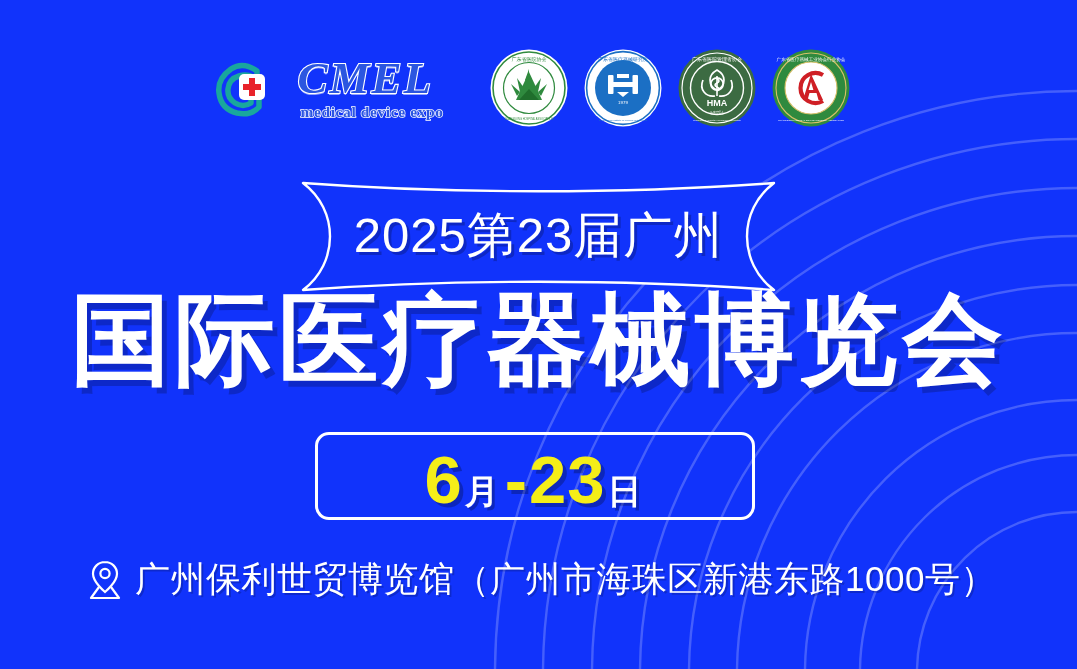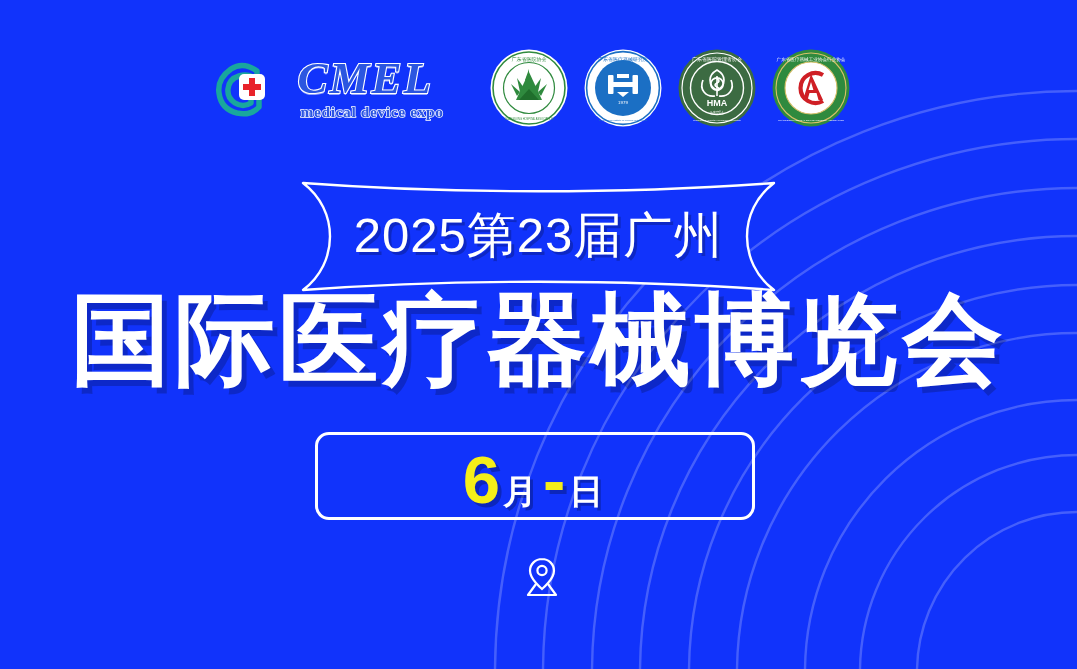--- a/index.html
+++ b/index.html
@@ -288,25 +288,27 @@
     <div class="ribbon-text">2025第23届广州</div>
   </div>
 
   <div class="headline">国际医疗器械博览会</div>
 
   <div class="date-box">
     <div class="date-row">
       <span class="d-num">6</span>
       <span class="d-unit">月</span>
       <span class="d-dash">-</span>
+      <span class="d-num">23</span>
       <span class="d-unit">日</span>
     </div>
   </div>
 
   <div class="venue">
     <svg class="pin-icon" viewBox="0 0 36 42">
       <path d="M18 3 c-6.6 0 -12 5.2 -12 11.7 c0 8.6 12 18.3 12 18.3 s12 -9.7 12 -18.3 C30 8.2 24.6 3 18 3 z" fill="none" stroke="#ffffff" stroke-width="2.2"></path>
       <circle cx="18" cy="14.5" r="4.6" fill="none" stroke="#ffffff" stroke-width="2.2"></circle>
       <path d="M12 28 L4 39 h28 l-8 -11" fill="none" stroke="#ffffff" stroke-width="2.2" stroke-linejoin="round"></path>
     </svg>
+    <span class="venue-text">广州保利世贸博览馆（广州市海珠区新港东路1000号）</span>
   </div>
 
 </div>
 
 </body></html>

